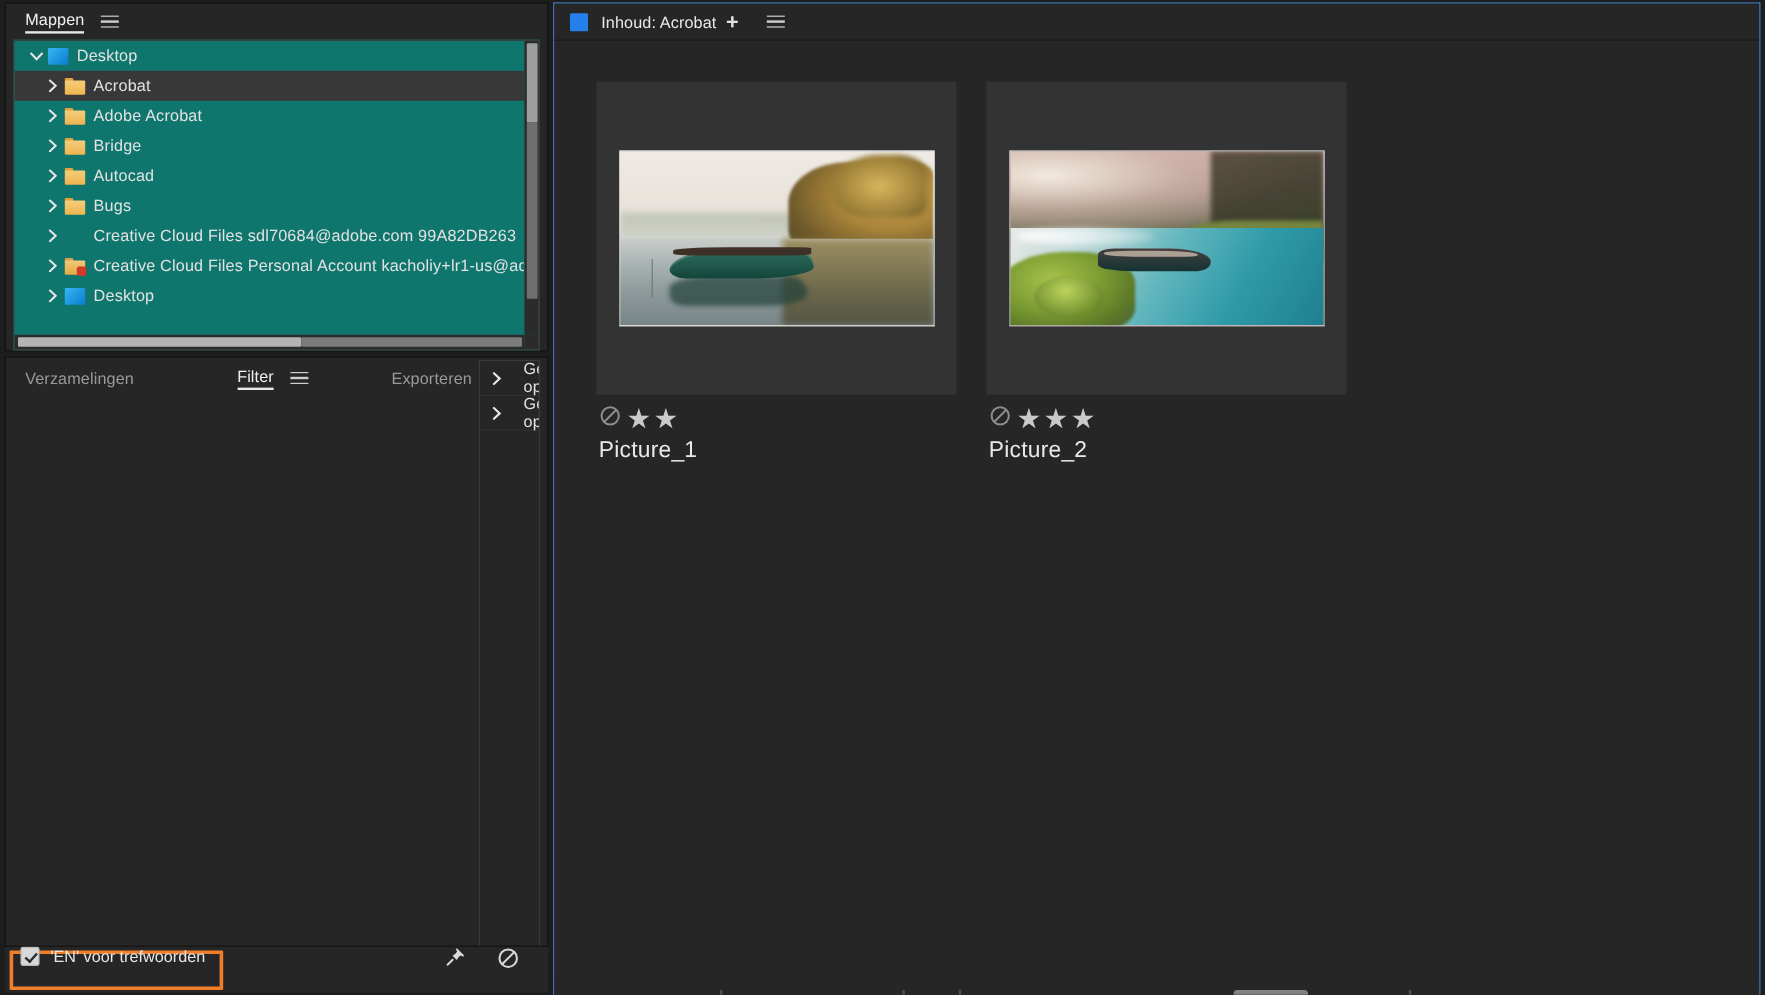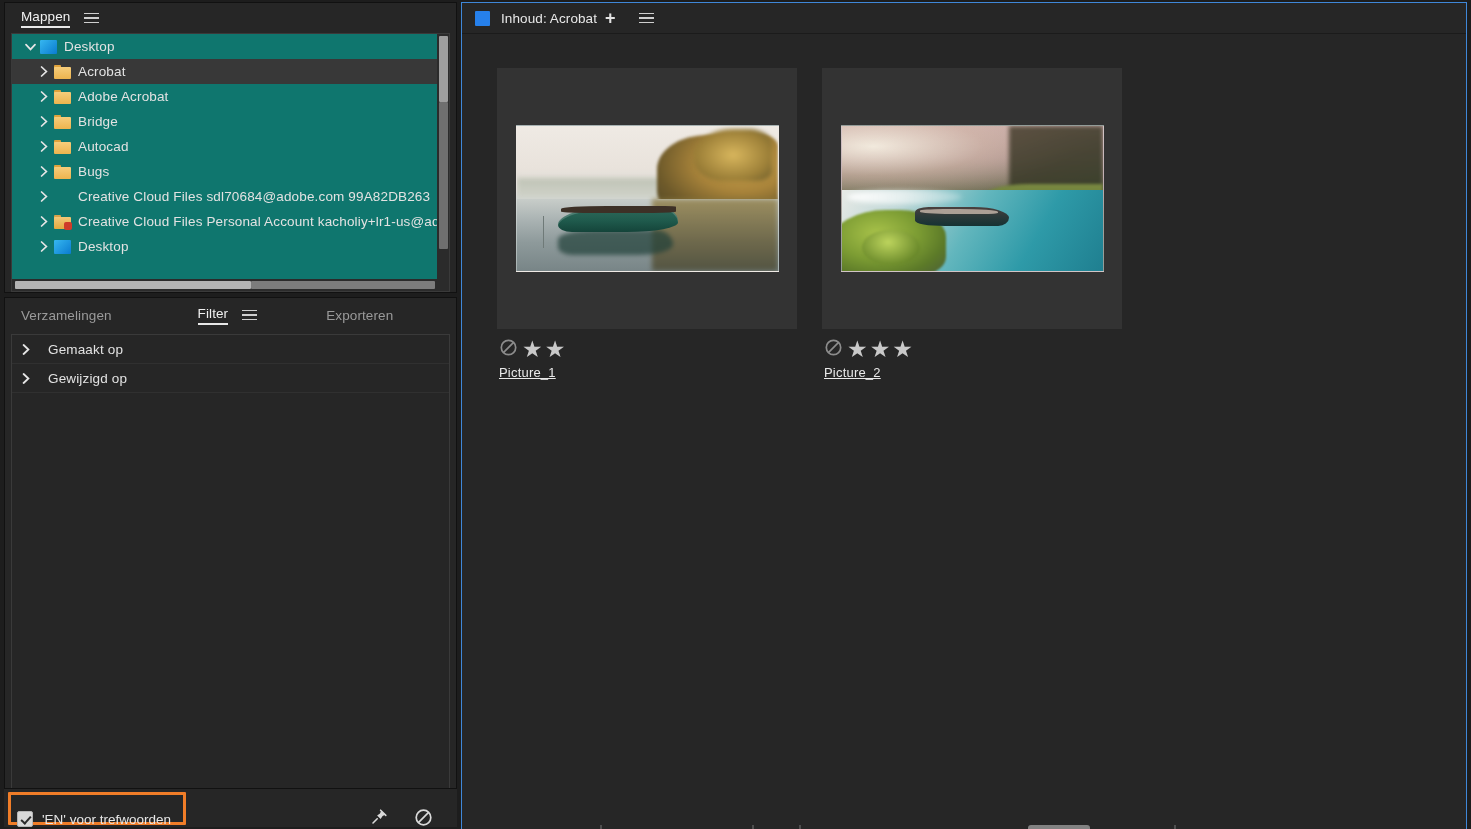--- a/index.html
+++ b/index.html
@@ -181,21 +181,20 @@
   .scroll-corner {
     position: absolute; right: 0; bottom: 0;
     width: 12px; height: 12px; background: #2b2b2b;
   }
 
   
   #filter-panel {
     margin: 4px 4px 0 4px;
     flex: 1;
     display: flex;
-    flex-direction: column;
     background: #262626;
     position: relative;
   }
   #filter-panel .panel-tabbar {
     height: 34px;
     padding-left: 16px;
     gap: 0;
   }
   .filter-list {
     margin: 2px 6px 0 6px;
@@ -219,21 +218,21 @@
   .filter-row .lbl {
     font-size: 13.5px; color: #e2e2e2; letter-spacing: .15px;
   }
 
   
   #bottom-bar {
     height: 38px;
     margin: 0 4px 2px 4px;
     background: #262626;
     display: flex;
-    align-items: flex-end;
+    align-items: flex-start;
     position: relative;
     flex-shrink: 0;
   }
   #kw-highlight {
     position: absolute;
     left: 4px; top: 3px;
     width: 178px; height: 33px;
     border: 3px solid #f07d28;
     border-radius: 1px;
     pointer-events: none;
@@ -457,25 +456,24 @@
     display: flex; align-items: center;
     gap: 4px; height: 22px;
   }
   .stars { display: flex; gap: 2px; align-items: center; }
   .star {
     color: #c9c9c9;
     font-size: 23px;
     line-height: 20px;
   }
   .file-name {
-    font-size: 13px;
+    font-size: 19px;
     color: #e9e9e9;
     margin-top: 5px;
     letter-spacing: .2px;
-    text-decoration: underline;
   }
 
   
   #size-slider {
     position: absolute;
     left: 0; right: 0; bottom: 0;
     height: 12px;
     background: #262626;
   }
   #size-slider .tick {

